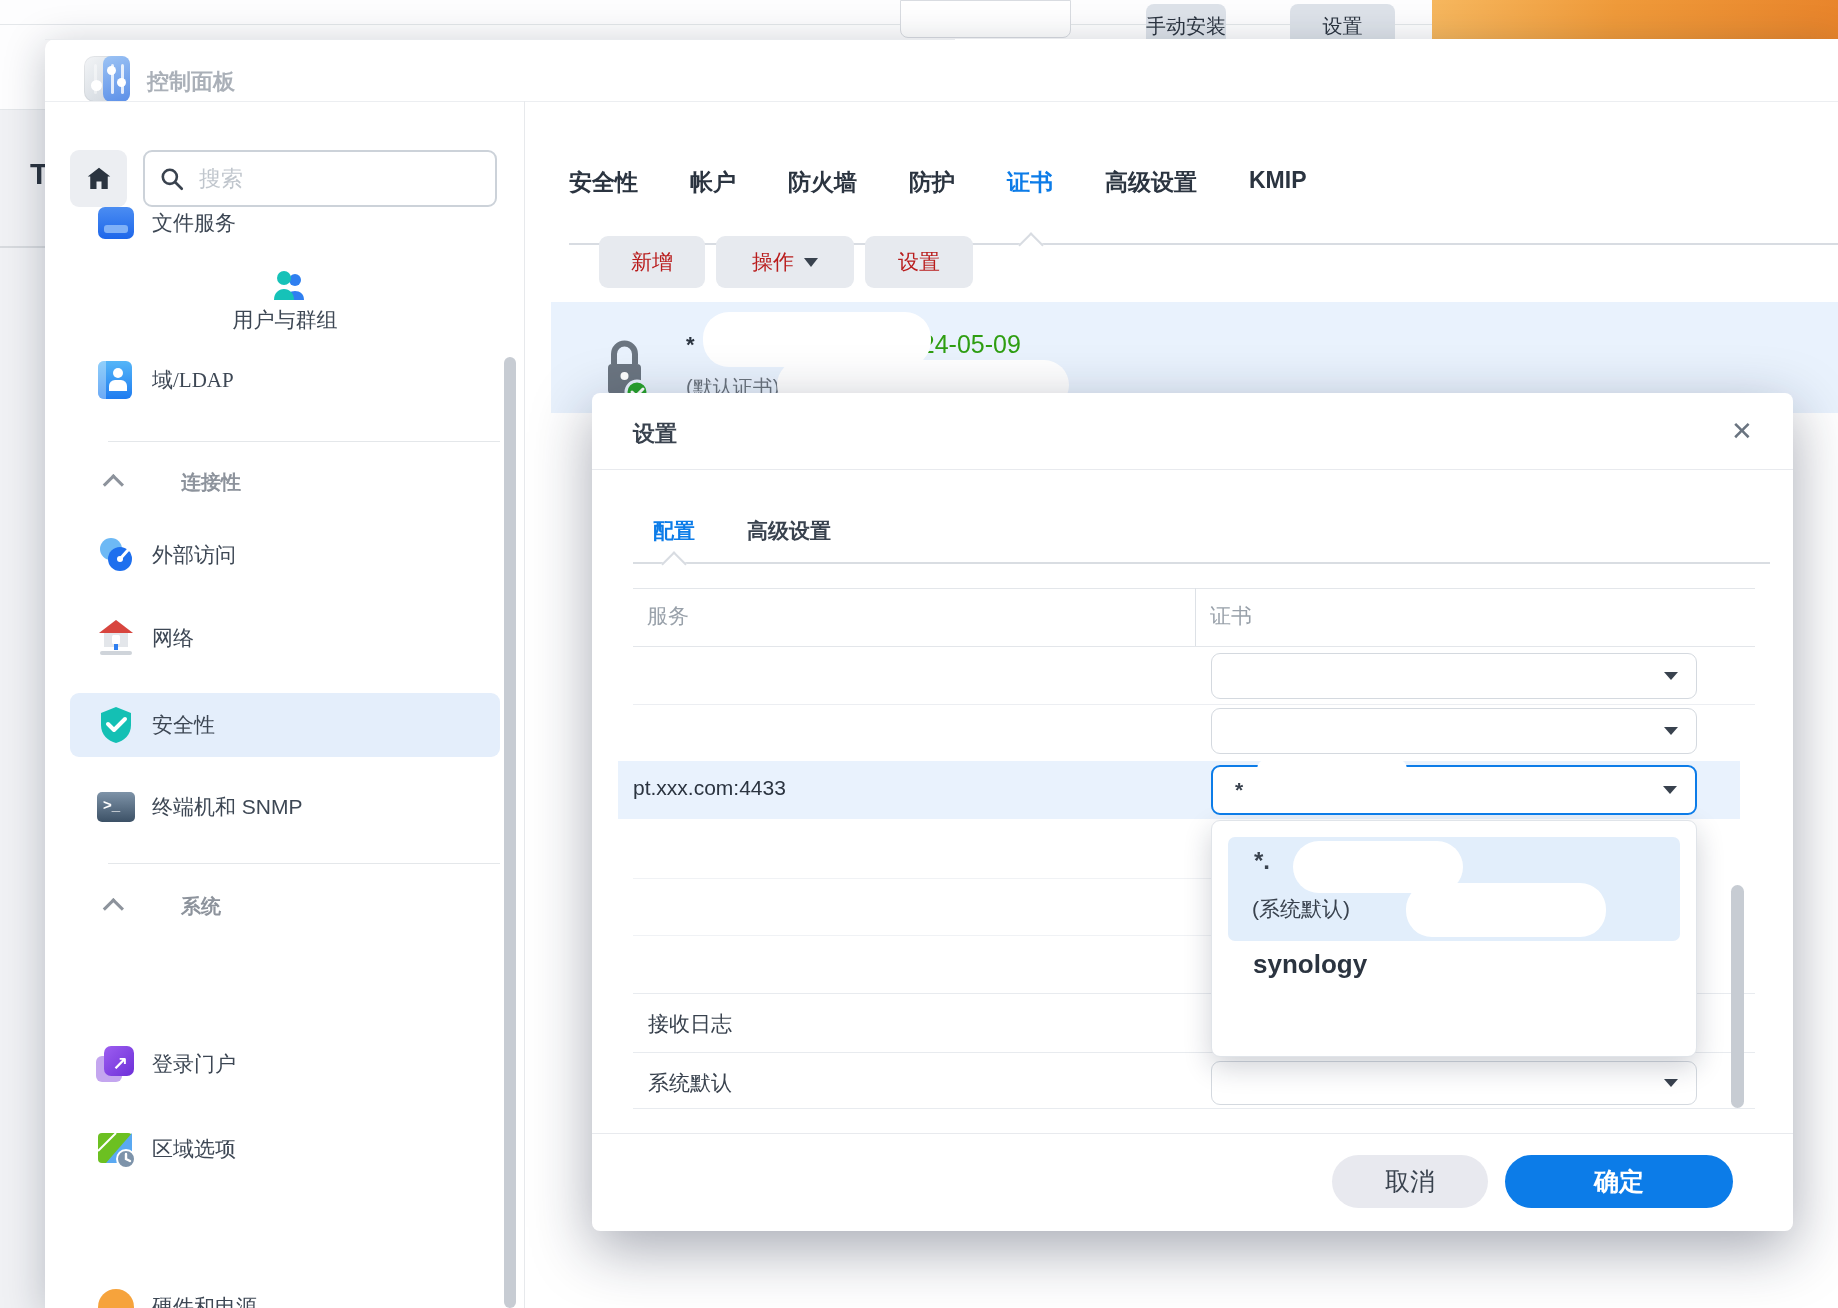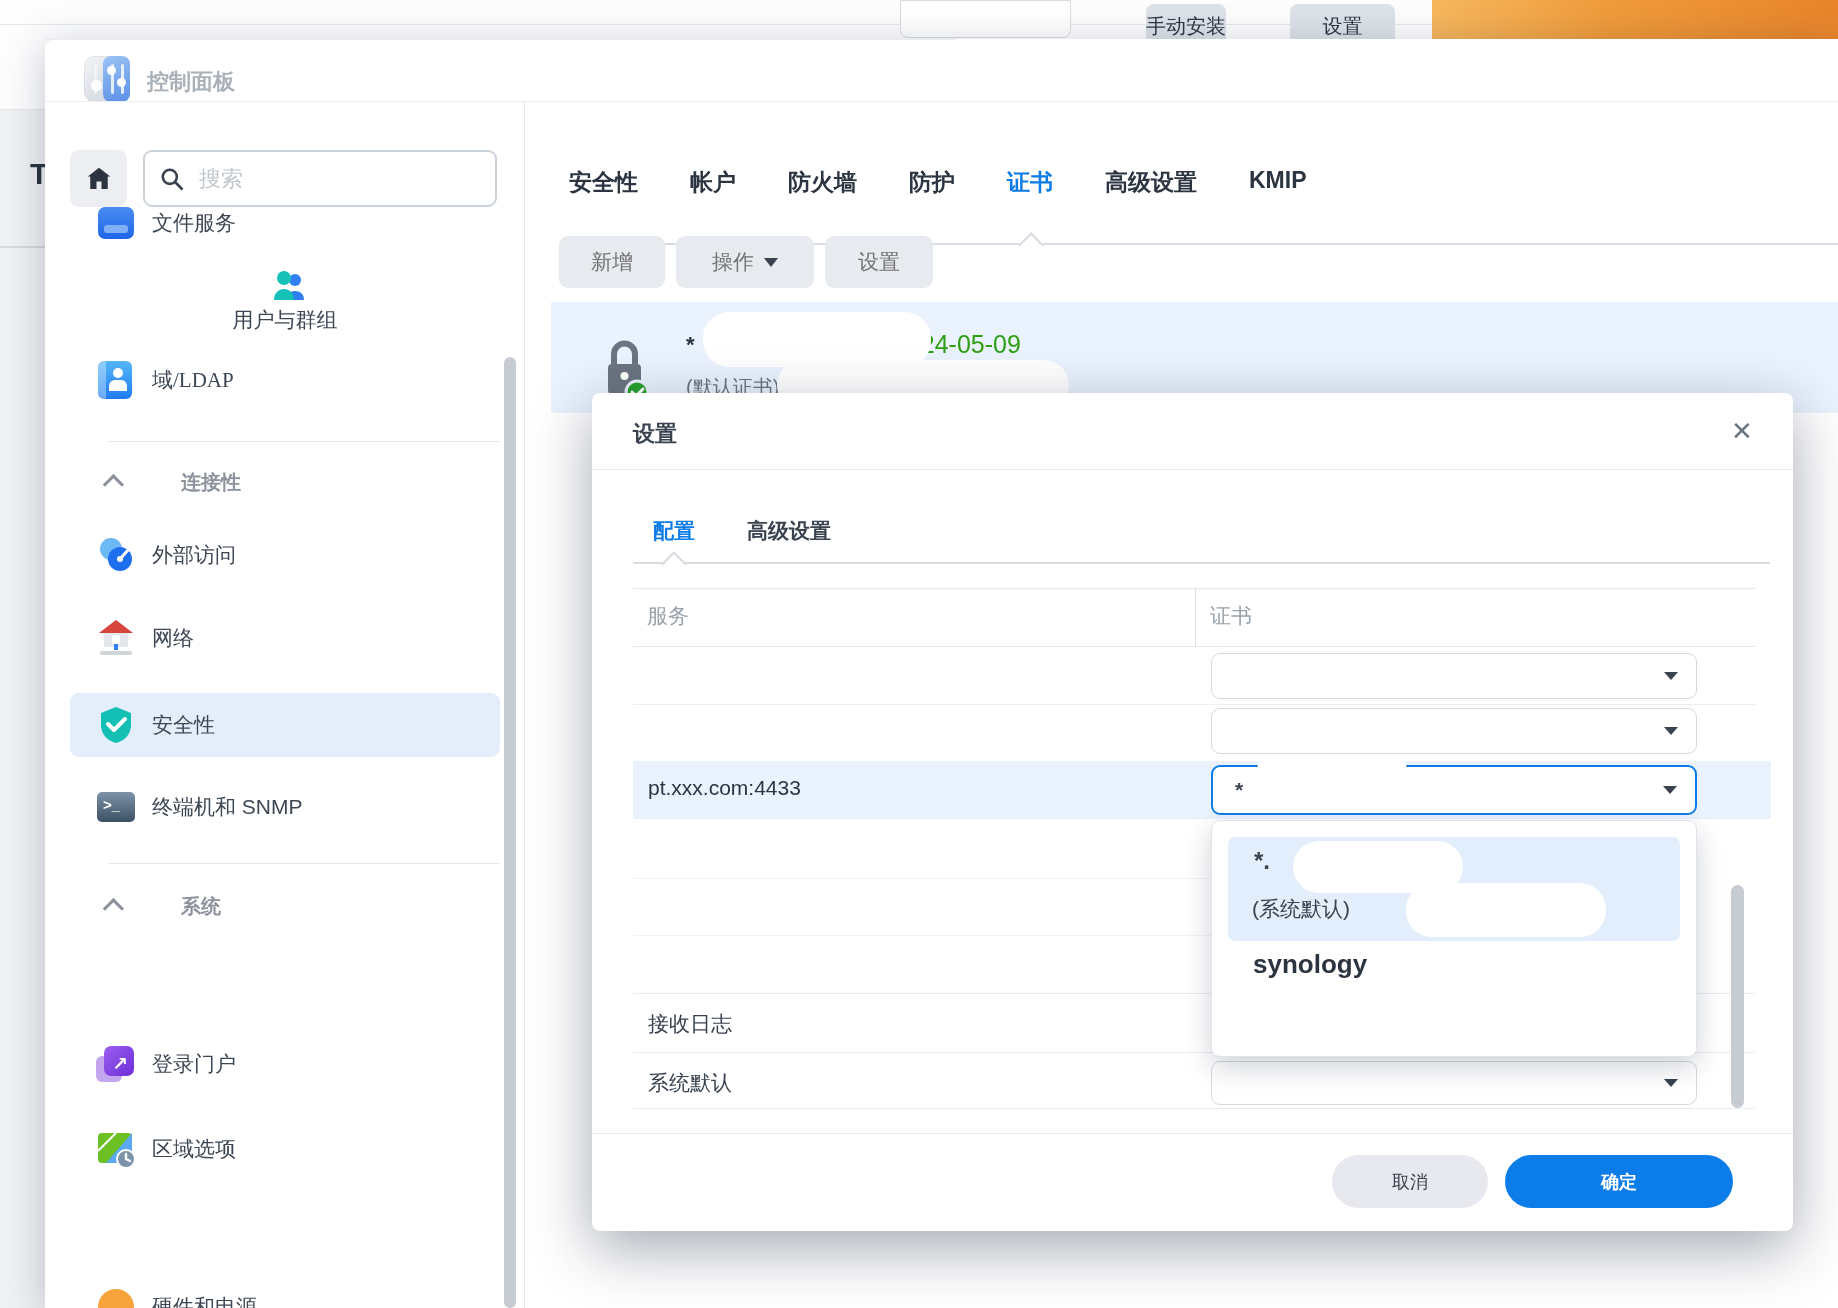--- a/index.html
+++ b/index.html
@@ -40,38 +40,38 @@
   .chev{width:12px;height:12px;border-left:3px solid #8d939c;border-top:3px solid #8d939c;
     transform:rotate(45deg) translateY(3px);margin-right:26px;}
   .s-div{position:absolute;left:63px;width:392px;height:1px;background:#e4e7ea;}
   .scroll-thumb{position:absolute;background:#c7ccd3;border-radius:7px;}
   
   .tabs{position:absolute;left:524px;top:128px;display:flex;gap:52px;font-size:23px;font-weight:bold;color:#2b3440;}
   .tabs .active{color:#0c7ce8;}
   .tab-underline{position:absolute;left:524px;right:0;top:204px;height:2px;background:#d8dce2;}
   .notch{position:absolute;width:16px;height:16px;background:#fff;border-left:2px solid #d8dce2;
     border-top:2px solid #d8dce2;transform:rotate(45deg);}
-  .tb-btn{position:absolute;top:197px;height:52px;background:#e7eaef;border-radius:9px;color:#737373;
-    font-size:21px;display:flex;align-items:center;justify-content:center;gap:10px;}
+  .tb-btn{position:absolute;top:197px;height:52px;background:#e7eaef;border-radius:9px;color:#b91c1c;
+    font-size:21px;display:flex;align-items:center;justify-content:center;gap:10px;margin-left:40px;}
   .caret{width:0;height:0;border-left:7px solid transparent;border-right:7px solid transparent;
     border-top:8px solid #39424e;}
   .cert-row{position:absolute;left:506px;top:263px;right:0;height:111px;background:#e9f2fd;}
   .blob{position:absolute;background:#fff;border-radius:26px;}
   
   .dialog{position:absolute;left:592px;top:393px;width:1201px;height:838px;background:#fff;border-radius:8px;
     box-shadow:0 18px 60px rgba(20,30,55,.38);z-index:40;}
   .dlg-title{position:absolute;left:41px;top:26px;font-size:22px;font-weight:bold;color:#39424e;}
   .dlg-close{position:absolute;left:1130px;top:18px;width:40px;height:40px;font-size:26px;color:#6a7480;
     display:flex;align-items:center;justify-content:center;}
   .dlg-tab{position:absolute;top:124px;font-size:21px;font-weight:bold;color:#39424e;}
   .dd{position:absolute;background:#fff;border:1px solid #d4d9df;border-radius:9px;box-sizing:border-box;}
   .dd .caret{position:absolute;right:18px;top:50%;margin-top:-4px;border-top-color:#39424e;}
   .drop-panel{position:absolute;left:619px;top:427px;width:486px;height:237px;background:#fff;border-radius:9px;
     border:1px solid #e0e4e9;box-shadow:0 10px 28px rgba(20,30,55,.2);z-index:5;box-sizing:border-box;}
-  .pill-btn{position:absolute;top:762px;height:53px;border-radius:27px;font-size:18px;
+  .pill-btn{position:absolute;top:762px;height:53px;border-radius:27px;font-size:25px;
     display:flex;align-items:center;justify-content:center;}
   .cell-text{position:absolute;font-size:21px;color:#39424e;}
   .hdr-text{position:absolute;font-size:21px;color:#99a1aa;}
 </style>
 </head>
 <body>
 
 <div id="screen">
 
   <div class="line" style="left:0;top:24px;width:1432px;height:1px;"></div>
@@ -297,21 +297,21 @@
 
     <div class="dd" style="left:619px;top:260px;width:486px;height:46px;">
       <span class="caret"></span>
     </div>
     <div class="line" style="left:41px;top:311px;width:1122px;height:1px;background:#eceef2;"></div>
 
     <div class="dd" style="left:619px;top:315px;width:486px;height:46px;">
       <span class="caret"></span>
     </div>
 
-    <div class="abs" style="left:41px;top:368px;width:1122px;height:58px;background:#e9f2fd;padding-left:16px;">
+    <div class="abs" style="left:26px;top:368px;width:1122px;height:58px;background:#e9f2fd;">
       <div class="cell-text" style="left:15px;top:15px;font-size:21px;color:#2b3440;">pt.xxx.com:4433</div>
     </div>
     <div class="dd" style="left:619px;top:372px;width:486px;height:50px;border:2px solid #0c7ce8;z-index:6;">
       <span class="cell-text" style="left:22px;top:11px;font-weight:bold;">*</span>
       <span class="caret"></span>
       <span class="blob" style="left:44px;top:-8px;width:150px;height:22px;border-radius:10px;"></span>
     </div>
 
     <div class="drop-panel">
       <div class="abs" style="left:16px;top:16px;width:452px;height:104px;background:#e2eefb;border-radius:7px;">

